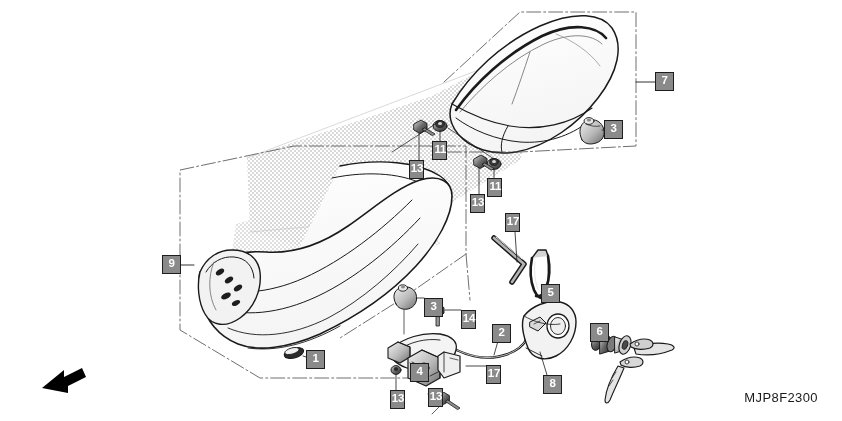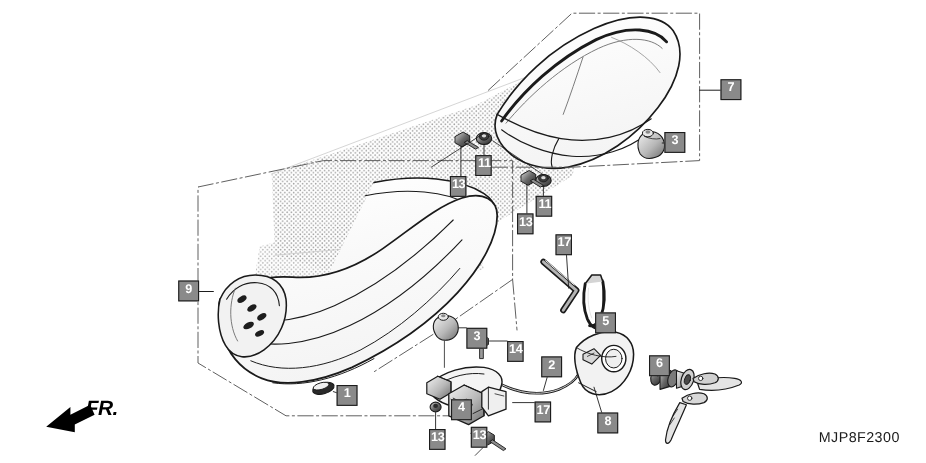--- a/index.html
+++ b/index.html
@@ -351,19 +351,16 @@
       <div class="callout w2" style="left: 432px; top: 141px;">11</div>
       <div class="callout w2" style="left: 487px; top: 178px;">11</div>
       <div class="callout w2" style="left: 505px; top: 213px;">17</div>
       <div class="callout w2" style="left: 409px; top: 160px;">13</div>
       <div class="callout w2" style="left: 470px; top: 194px;">13</div>
       <div class="callout w2" style="left: 390px; top: 390px;">13</div>
       <div class="callout w2" style="left: 428px; top: 388px;">13</div>
       <div class="callout w2" style="left: 461px; top: 310px;">14</div>
     </div>
 
-  <div class="frmark">
-    <span class="frtxt">FR.</span>
-  </div>
 
   <div class="partno">MJP8F2300</div>
 
 </div>
 
 </body></html>

